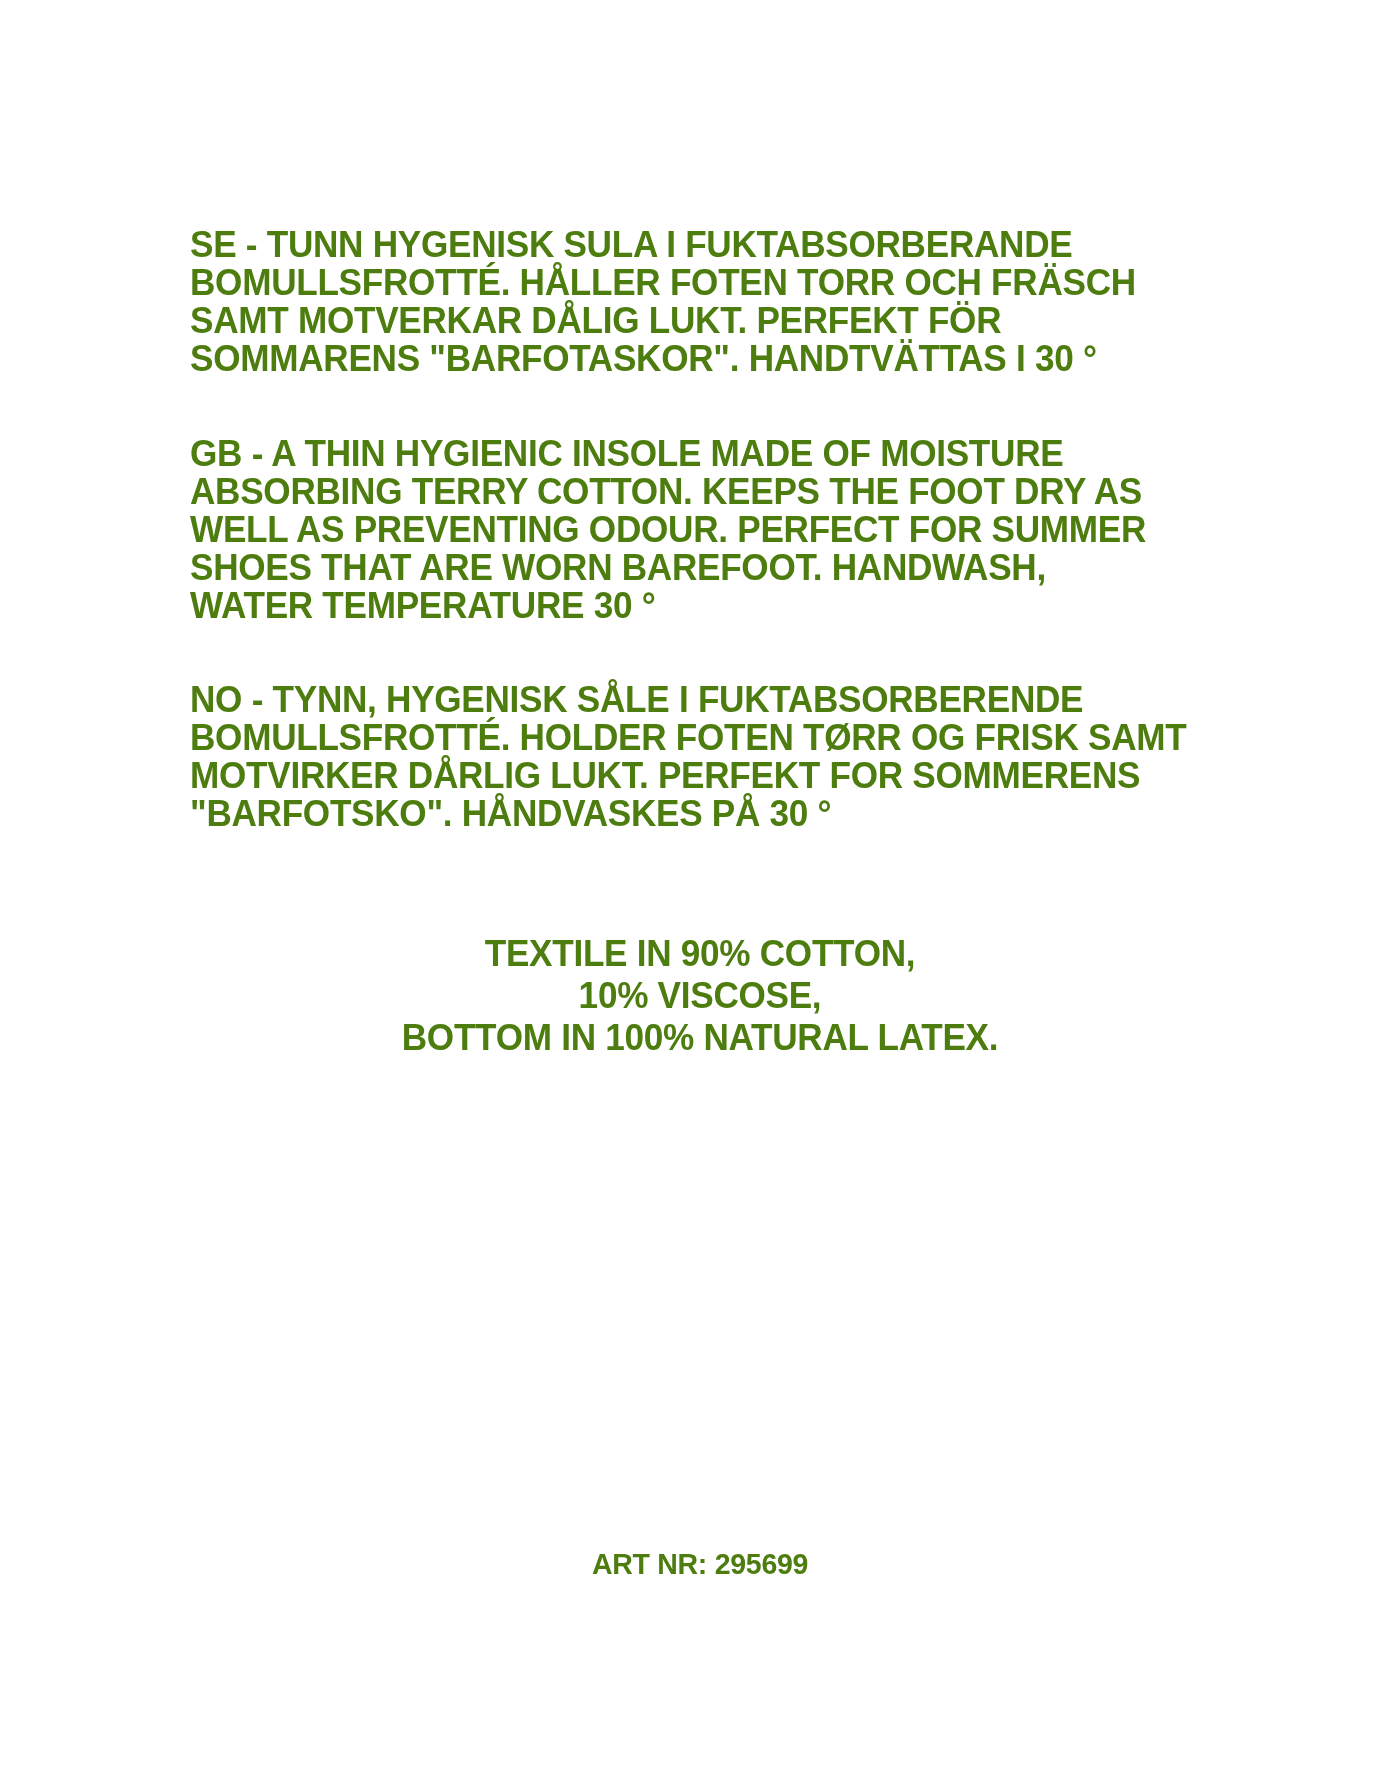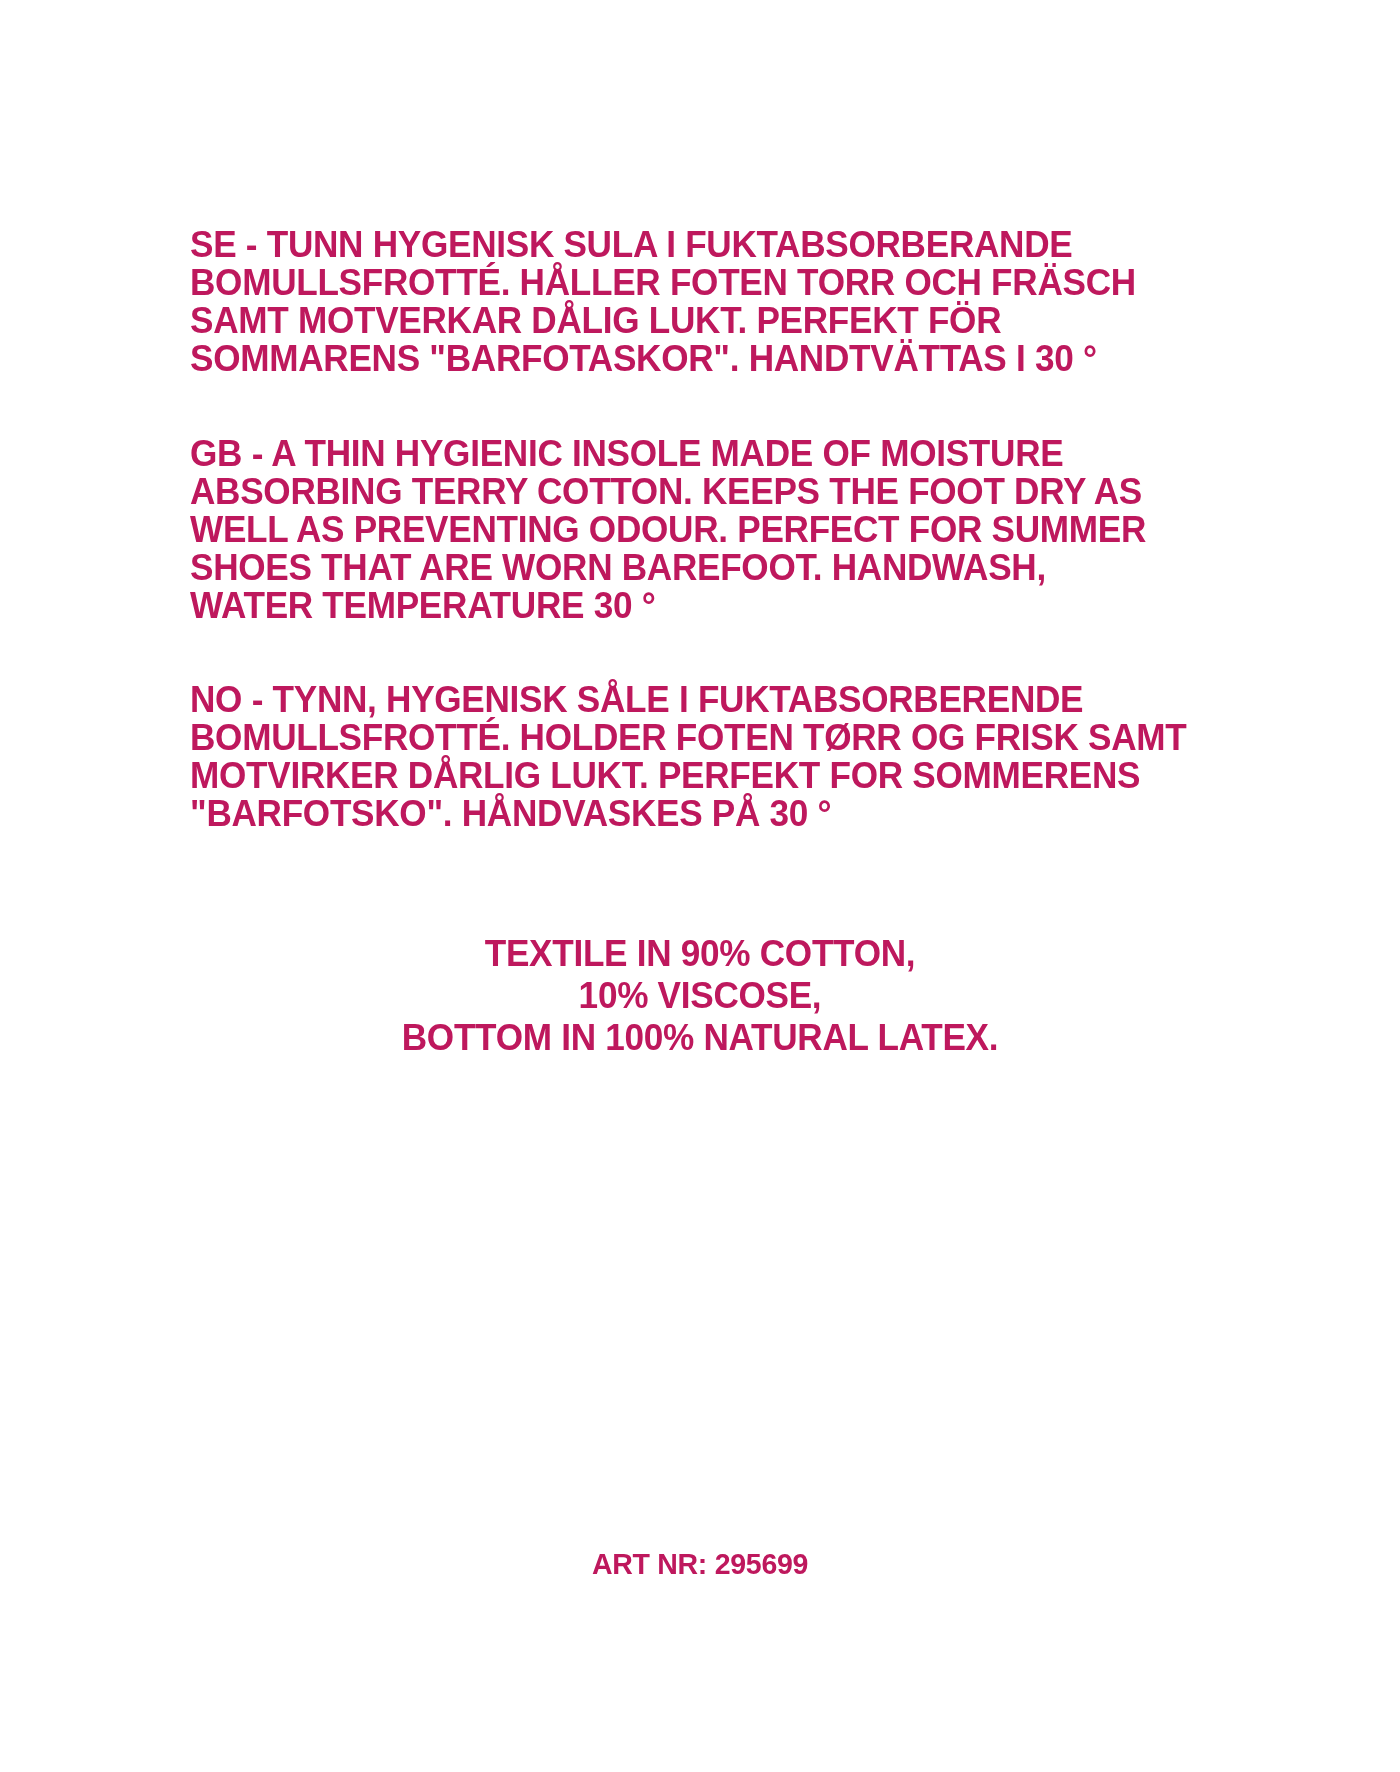--- a/index.html
+++ b/index.html
@@ -7,21 +7,21 @@
     padding: 0;
     background: #ffffff;
   }
   .page {
     position: relative;
     width: 1400px;
     height: 1772px;
     background: #ffffff;
     overflow: hidden;
     font-family: "Liberation Sans", sans-serif;
-    color: #be185d;
+    color: #4d7c0f;
   }
   .para {
     position: absolute;
     left: 190px;
     font-weight: 700;
     font-size: 37px;
     line-height: 38px;
     letter-spacing: -0.3px;
     white-space: nowrap;
     transform: scaleX(0.95);

